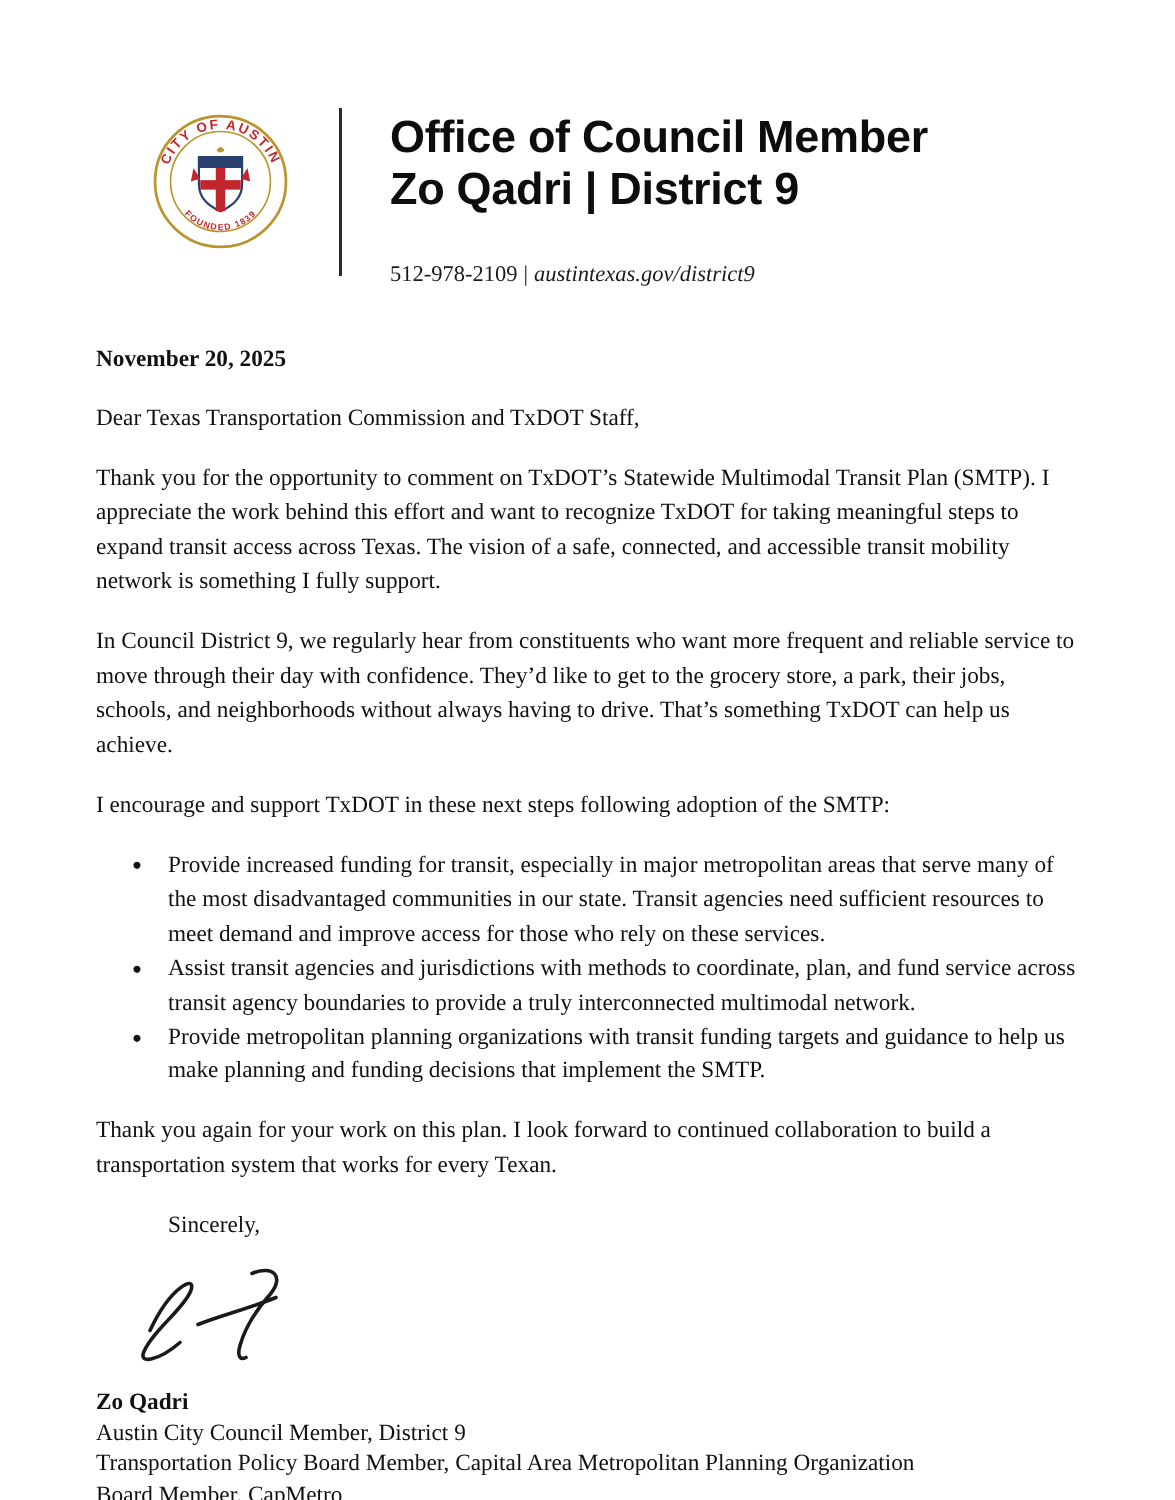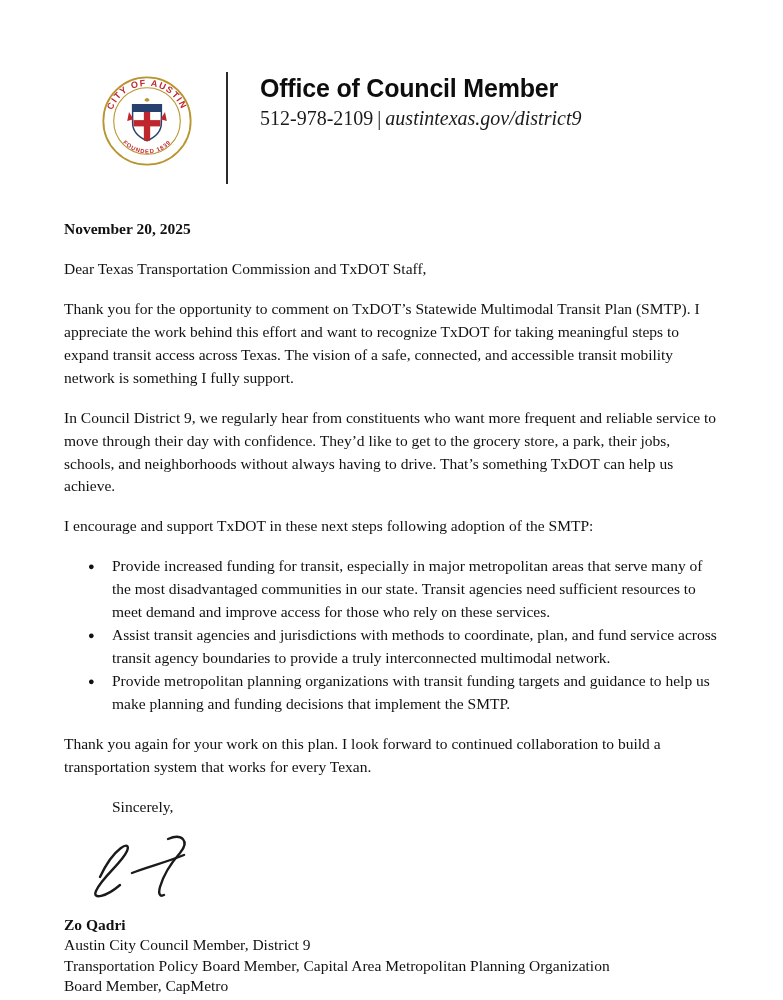--- a/index.html
+++ b/index.html
@@ -24,30 +24,30 @@
   .seal-wrap { width: 90px; height: 90px; flex: 0 0 auto; margin-top: 4px; }
   .vdivider {
     width: 2px;
     background: #2b2b2b;
     height: 112px;
     margin: 0 32px 0 34px;
     flex: 0 0 auto;
   }
   .head-text { font-family: "Liberation Sans", sans-serif; padding-top: 2px; }
   .head-title {
-    font-size: 25px;
+    font-size: 30px;
     font-weight: 800;
     letter-spacing: -0.2px;
     line-height: 1.18;
     color: #0d0d0d;
   }
   .head-contact {
-    margin-top: 0;
+    margin-top: 28px;
     font-family: "Liberation Serif", serif;
-    font-size: 20px;
+    font-size: 15px;
     line-height: 1.45;
     color: #1a1a1a;
   }
   .head-contact .site { font-style: italic; }
   .head-contact .sep { padding: 0 4px; }
 
   
   .body-text {
     margin: 34px 62px 0 64px;
     font-size: 15.5px;
@@ -103,20 +103,21 @@
           <path d="M70 40 l-5 8 7 2 z" fill="#c0272d"></path>
           <path d="M47 27 q3 -5 6 0 q-3 3 -6 0 z" fill="#b9952e"></path>
         </g>
       </svg>
     </div>
 
     <div class="vdivider"></div>
 
     <div class="head-text">
       <div class="head-title">Office of Council Member</div>
+      <div class="head-title">Zo Qadri | District 9</div>
       <div class="head-contact">
         <div>
           <span>512-978-2109</span><span class="sep">|</span><span class="site">austintexas.gov/district9</span>
         </div>
       </div>
     </div>
   </div>
 
   <div class="body-text">
 

